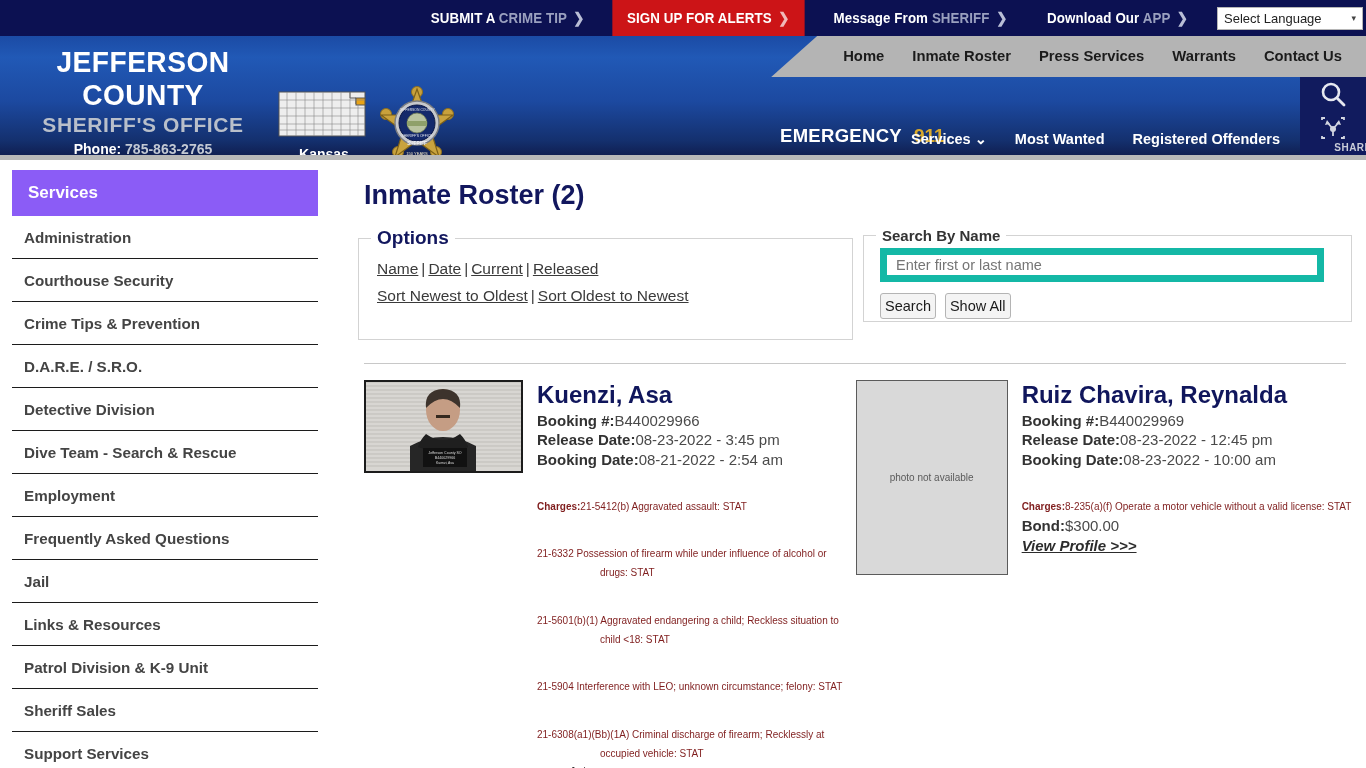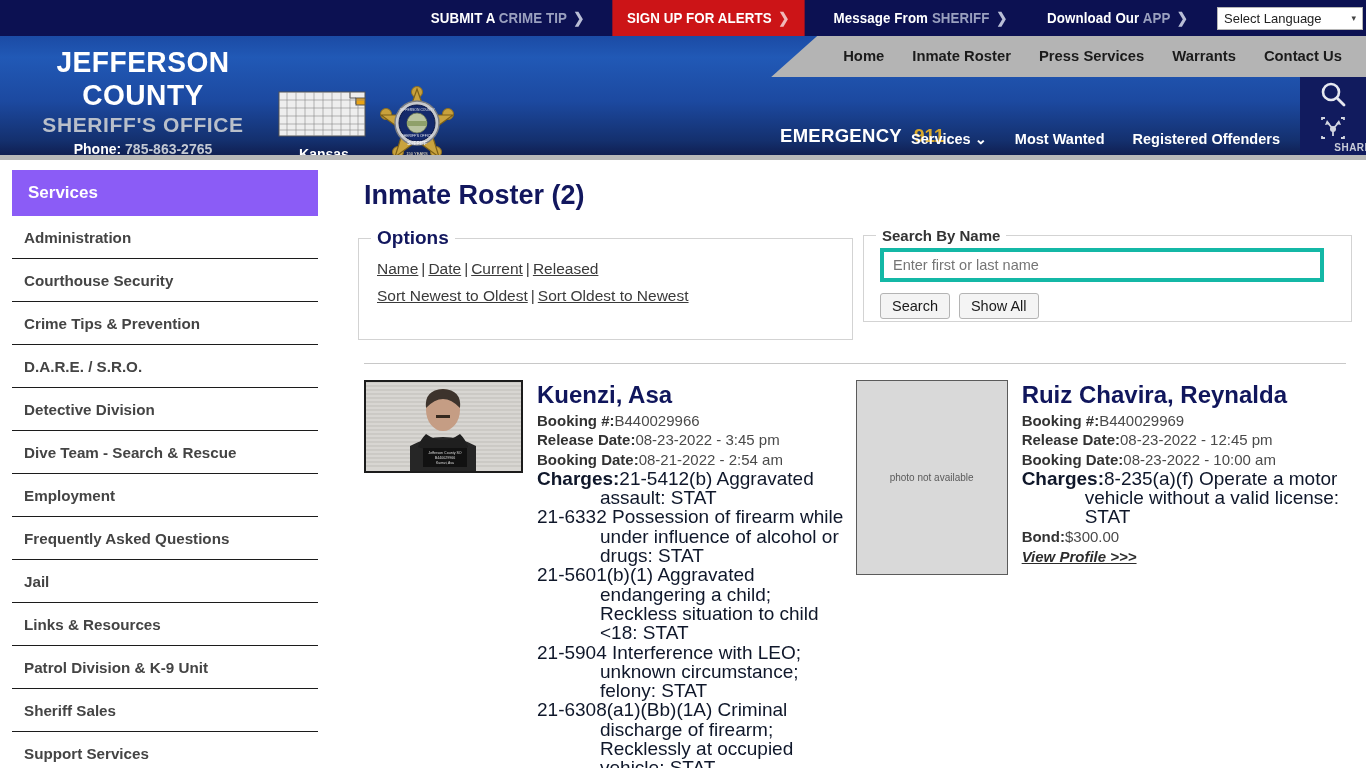--- a/index.html
+++ b/index.html
@@ -222,37 +222,37 @@
   #search-panel legend { font-size: 15px; color: #333333; }
 
   .optrow { font-size: 15.5px; color:#3a3a3a; line-height: 27px; padding-left: 6px;}
   .optrow a { color: #3a3a3a; text-decoration: underline; }
   .optrow .sep { color:#3a3a3a; padding: 0 3px; }
 
   #name-input {
     display: block;
     width: 444px;
     height: 34px;
-    border: 4px solid #14b8a6;
+    border: 7px solid #14b8a6;
     font-size: 14.5px;
     color: #777777;
     padding: 0 9px;
     margin: 2px 0 0 4px;
     background: #ffffff;
     font-family: "Liberation Sans", sans-serif;
     line-height: 32px;
   }
   .btnrow { margin: 11px 0 0 4px; display: flex; gap: 9px;}
   .gbtn {
     background: #f4f4f4;
     border: 1px solid #b4b4b4;
     border-radius: 3px;
     font-size: 14.5px;
     color: #1a1a1a;
-    padding: 4px 11px;
+    padding: 4px 4px;
     font-family: "Liberation Sans", sans-serif;
     cursor: pointer;
   }
 
   hr#divider {
     border: none;
     border-top: 1px solid #c8c8c8;
     margin: 23px 6px 16px 6px;
   }
 
@@ -281,22 +281,23 @@
   .iname {
     color: #10165c;
     font-size: 24px;
     font-weight: bold;
     line-height: 30px;
     margin-bottom: 1px;
   }
   .frow { font-size: 15px; color: #4a4a4a; line-height: 19.3px; }
   .frow b { color: #333333; }
   .charges {
-    font-size: 19px; color: #0f172a; line-height: 19.3px;
+    font-size: 10px; color: #7f1d1d; line-height: 19.3px;
     text-indent: 0;
+    margin-top: 28px;
   }
   .chg-hang { padding-left: 63px; text-indent: -63px; }
   .vp { display:inline-block; margin-top: 2px; }
   .vp a {
     color: #2c2c2c; font-size: 15px; font-weight: bold;
     font-style: italic; text-decoration: underline;
   }
 </style>
 </head>
 <body>

